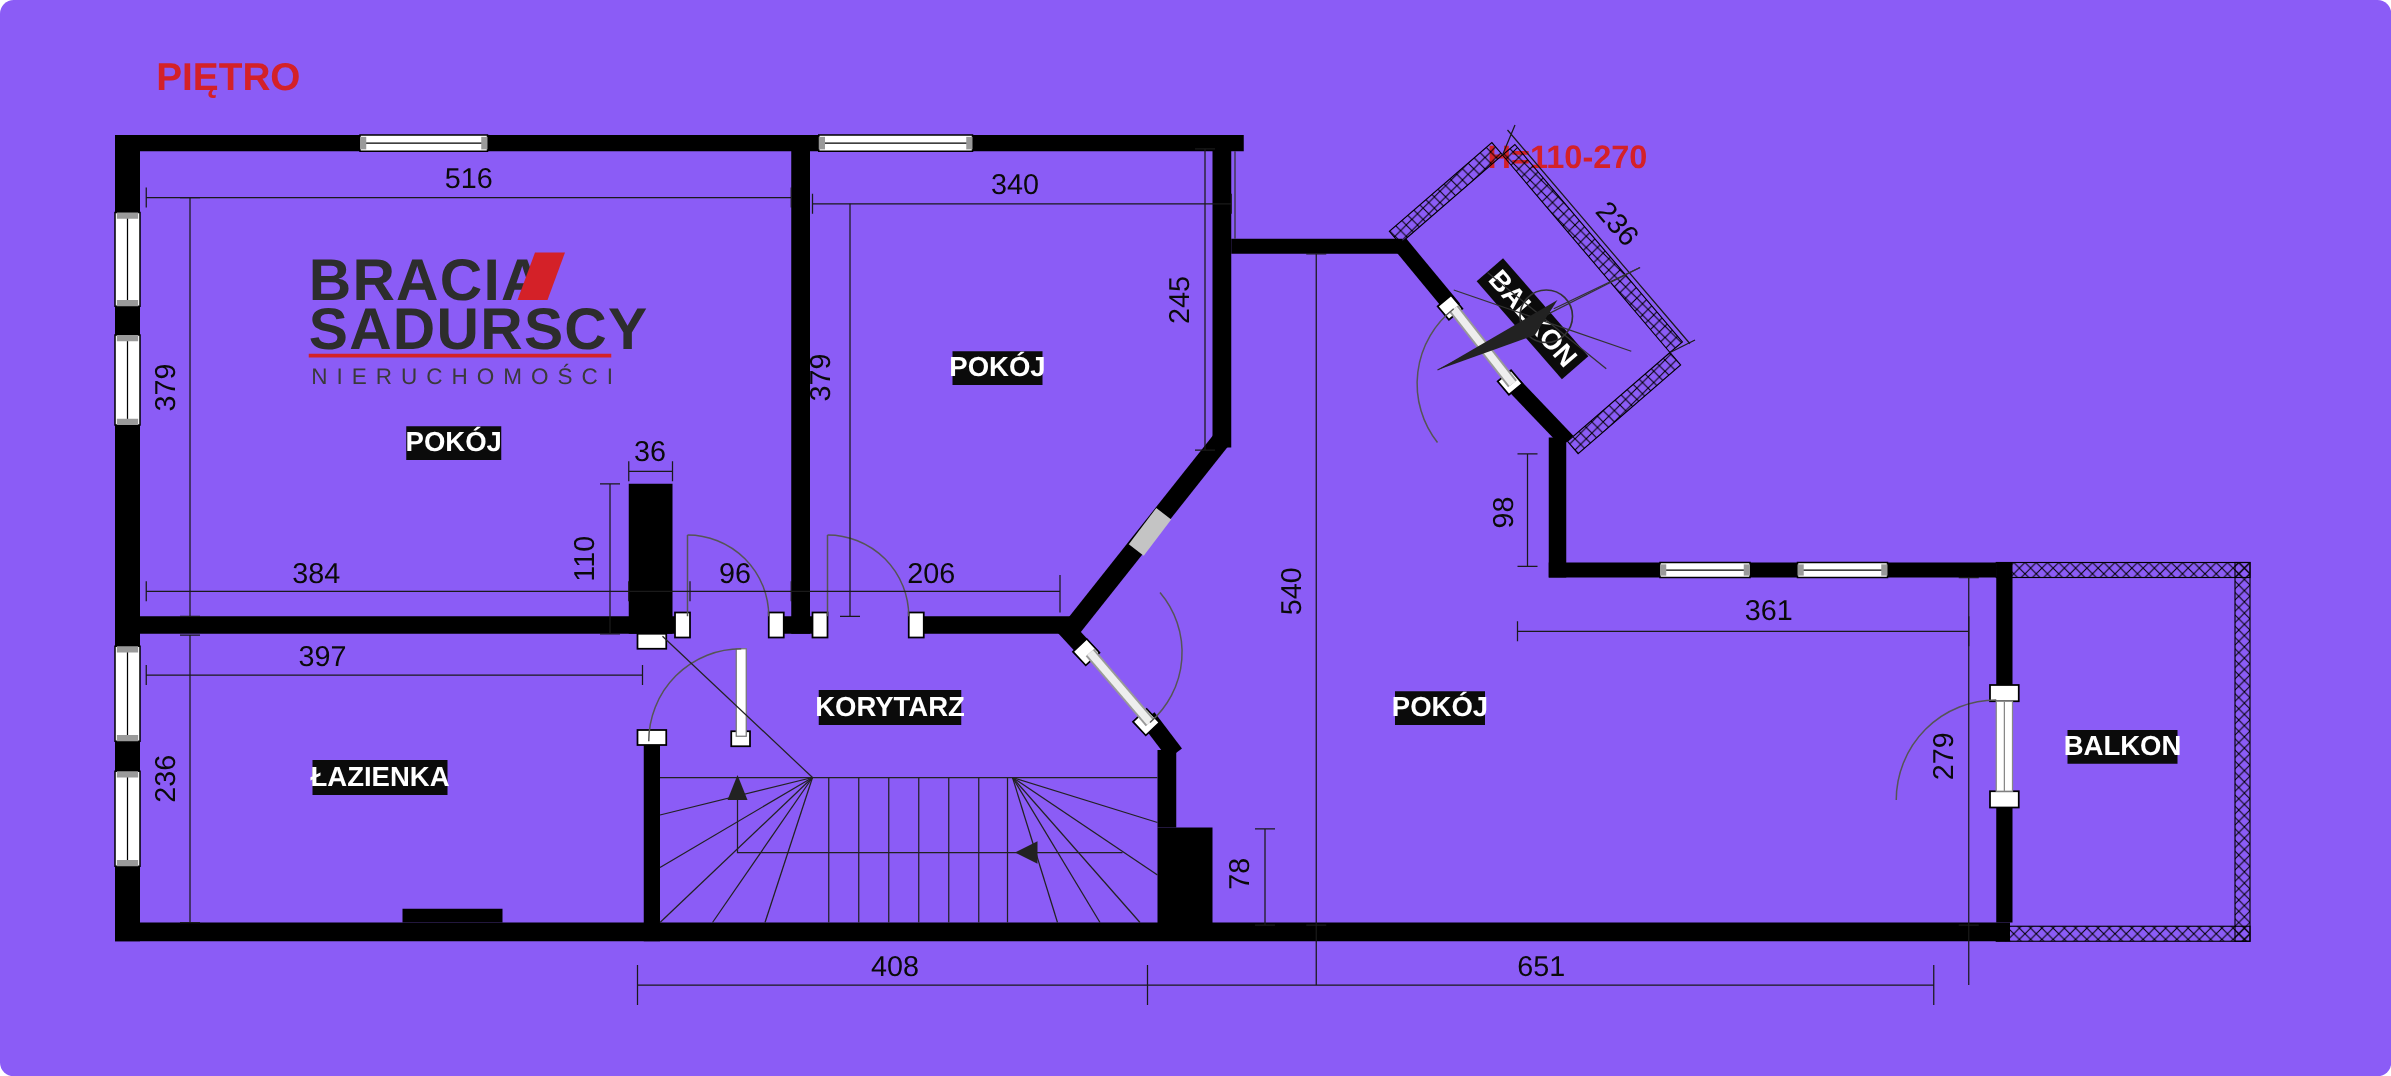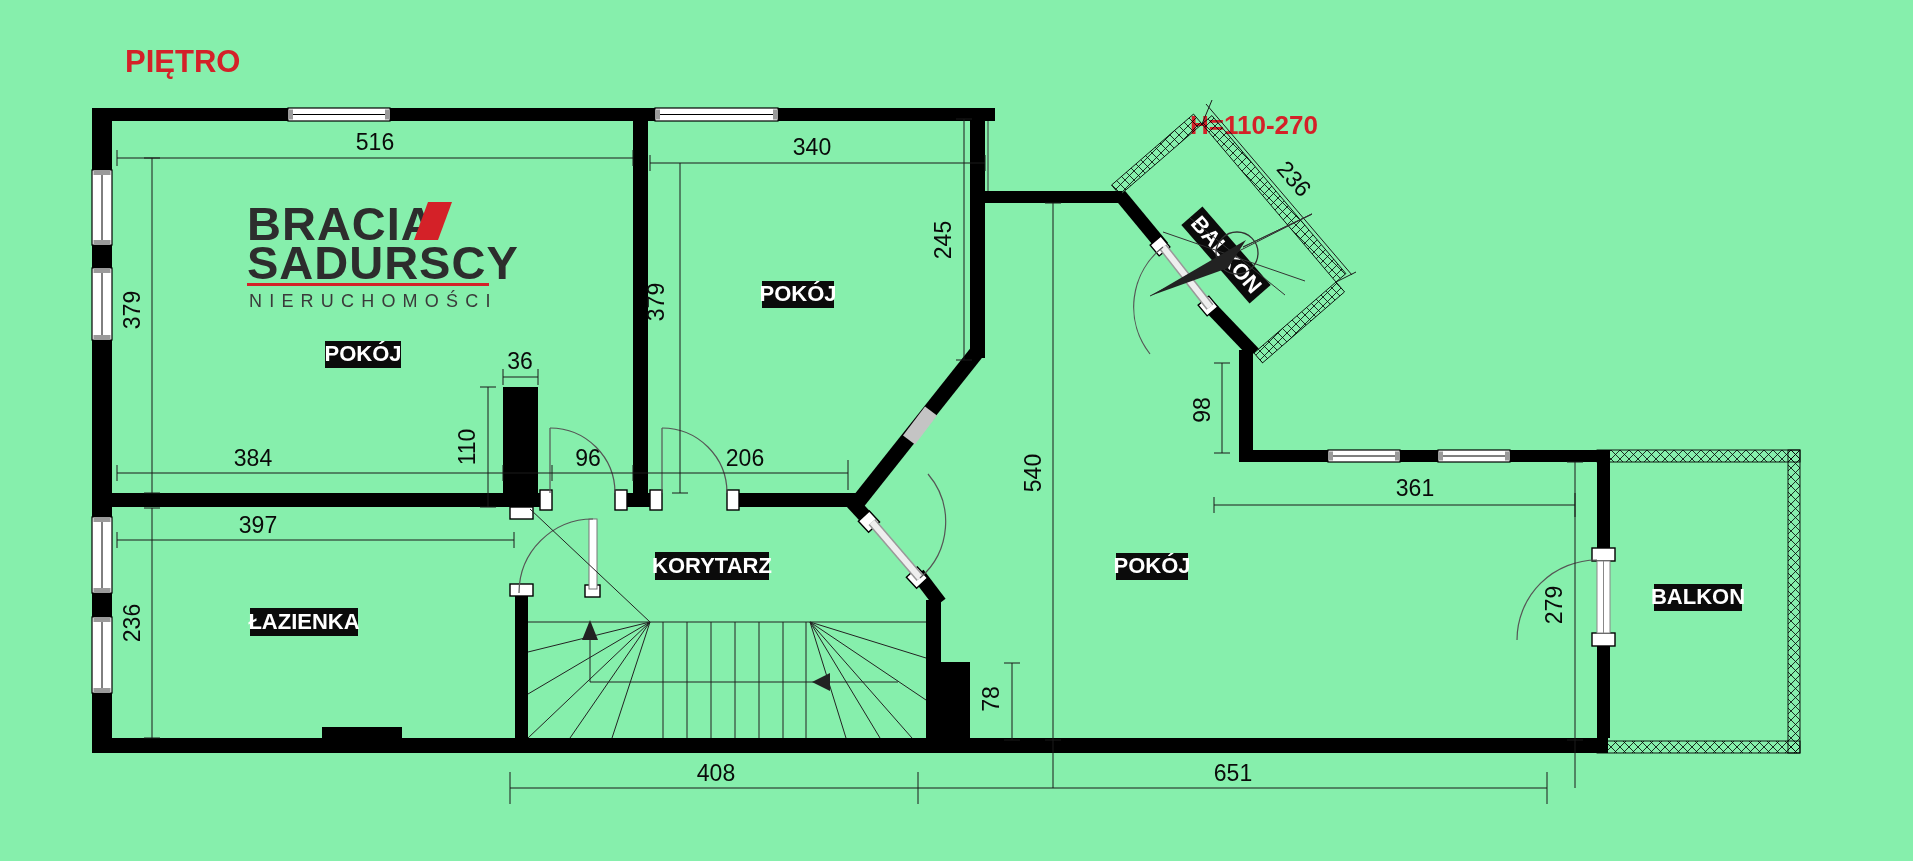--- a/index.html
+++ b/index.html
@@ -1,16 +1,16 @@
 <!DOCTYPE html>
 <html><head>
 <meta charset="utf-8">
 <style>
   html,body{margin:0;padding:0;background:#ffffff;}
-  .page{width:1913px;height:861px;position:relative;background:#86efac;overflow:hidden;}
+  .page{width:1913px;height:861px;position:relative;background:#8b5cf6;overflow:hidden;border-radius:11px;}
   svg text{font-family:"Liberation Sans", sans-serif;}
   .dim{font-size:23px;fill:#0a0a0a;}
   .roomlabel{font-size:22px;font-weight:600;fill:#ffffff;}
   .labelbox{fill:#0b0b0b;}
   .red{fill:#d42128;}
   .arc{stroke:#555;stroke-width:1.2;fill:none;}
   .stair{stroke:#222;stroke-width:1;fill:none;}
 </style>
 </head>
 <body>

